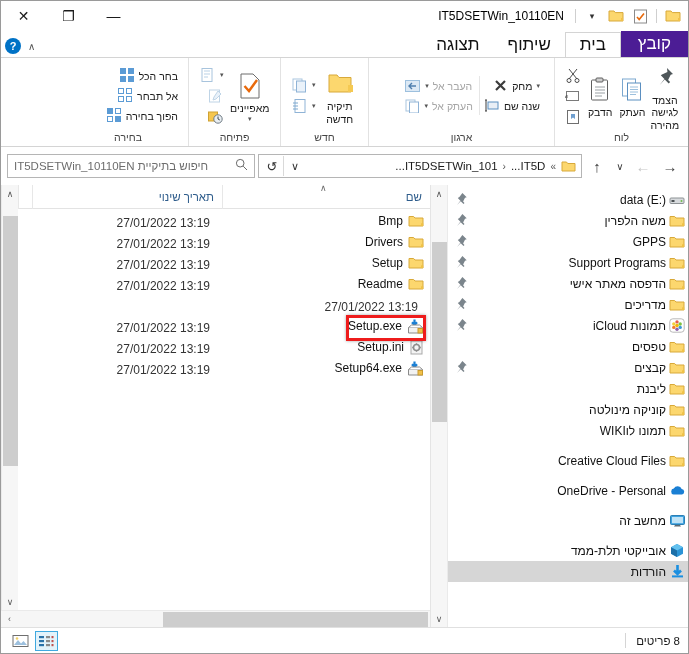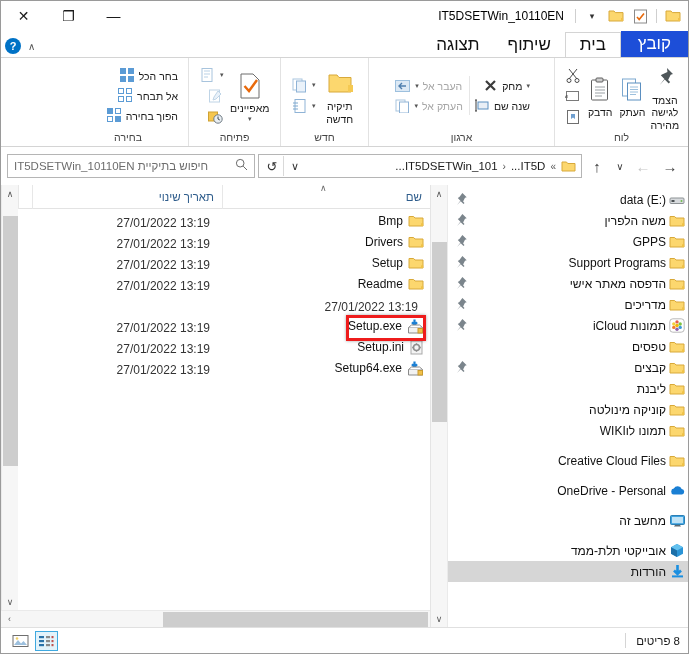--- a/index.html
+++ b/index.html
@@ -60,21 +60,21 @@
     background: #ffffff;
     position: relative;
   }
   .tab {
     height: 25px; padding: 0 14px;
     display: flex; align-items: center;
     font-size: 17px; color: #111;
     cursor: default; white-space: nowrap;
   }
   .tab.file {
-    background: #1d4ed8; color: #fff;
+    background: #4c1d95; color: #fff;
     height: 26px; padding: 0 17px;
   }
   .tab.active {
     background: #fff;
     border: 1px solid #d4d4d4; border-bottom: none;
   }
   .tab-left-icons {
     position: absolute; left: 4px; bottom: 3px;
     display: flex; align-items: center; gap: 7px; direction: ltr;
   }
@@ -426,21 +426,21 @@
                 <path d="M6 5h4v5l-2-1.5L6 10z" fill="#6f9fd0"></path>
               </svg>
           </div>
         </div>
       </div>
       <div class="rgroup-title">לוח</div>
     </div>
 
     <div class="rgroup" style="width:186px;">
       <div class="rgroup-body" style="align-items:center;">
-        <div class="small-col" style="margin-right:14px;">
+        <div class="small-col" style="margin-right:4px;">
           <div class="small-btn">
             <span class="caret">▾</span>
             <span>מחק</span>
             <svg width="15" height="15" viewBox="0 0 15 15">
                 <path d="M3 3l9 9M12 3l-9 9" stroke="#3c3c3c" stroke-width="2.2" fill="none"></path>
               </svg>
           </div>
           <div class="small-btn">
             <span>שנה שם</span>
             <svg width="16" height="15" viewBox="0 0 16 15">

